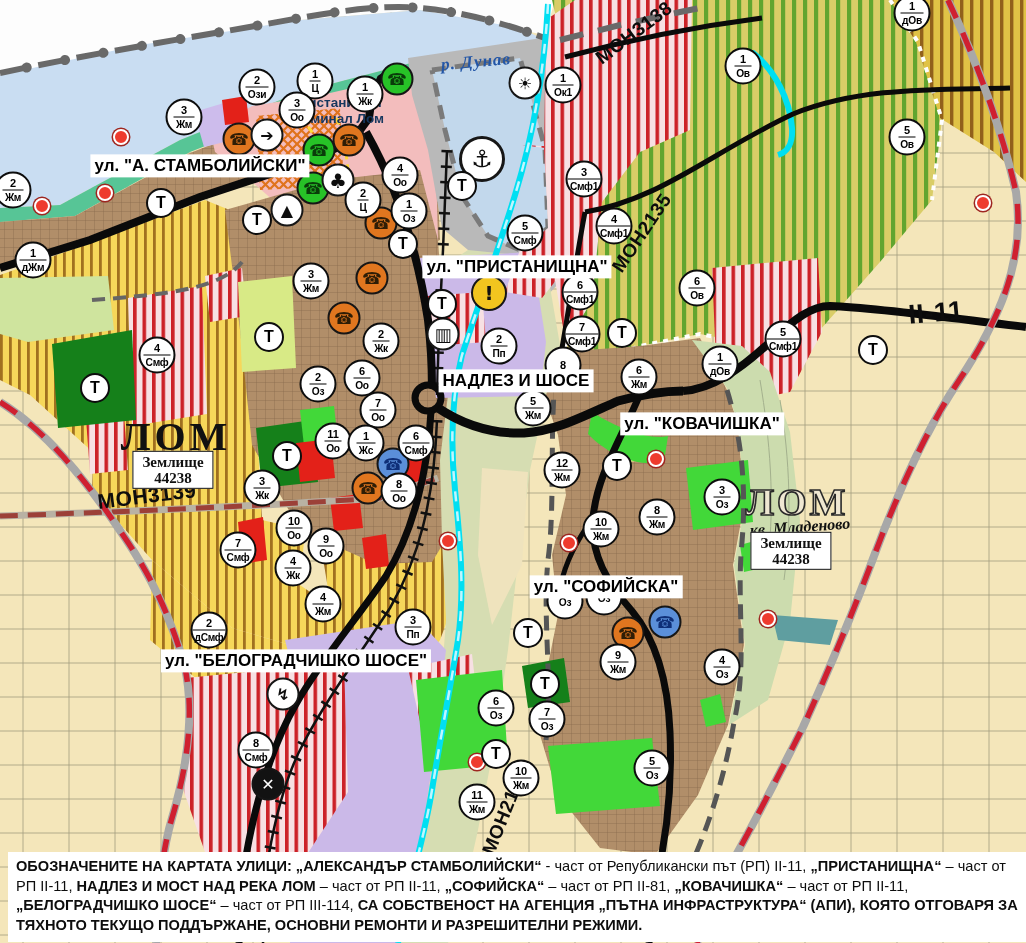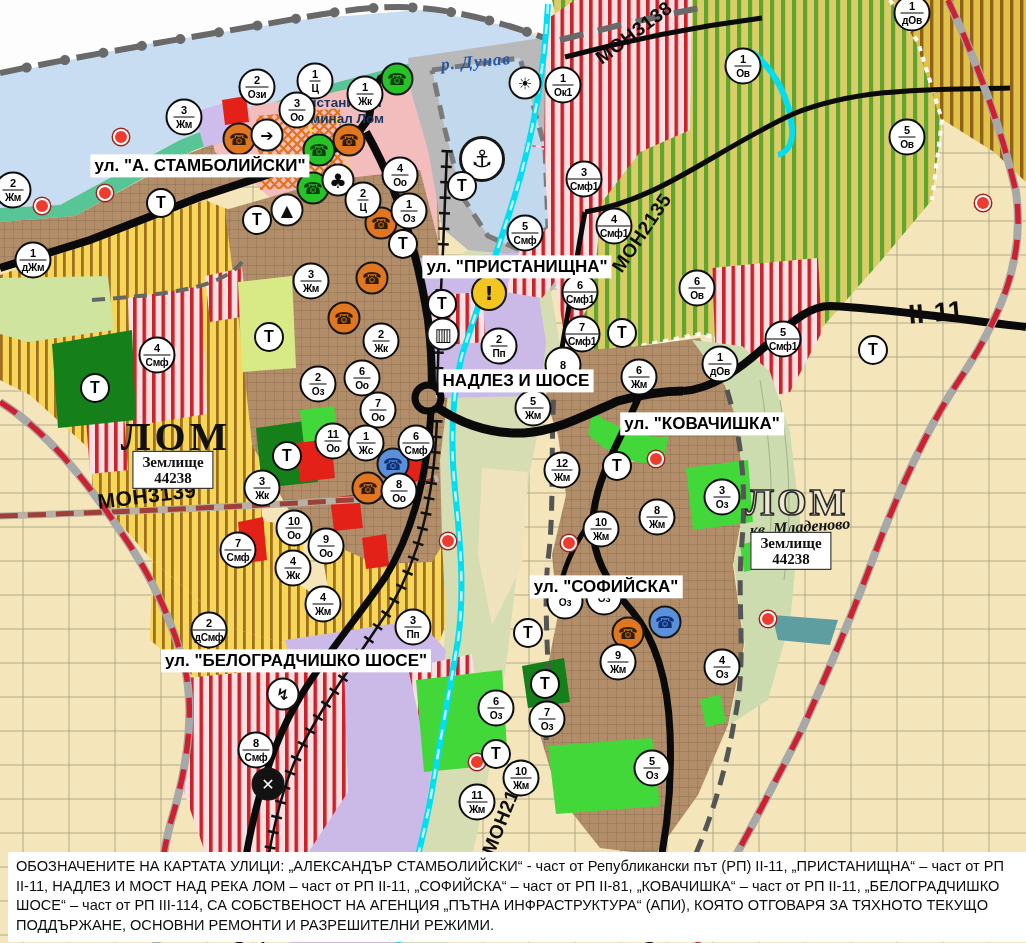--- a/index.html
+++ b/index.html
@@ -56,21 +56,21 @@
     -webkit-text-stroke:1.6px #2a2a2a;}
   .area-label.kvartal{color:#111;font:bold italic 16px "Liberation Serif",serif;}
 
   .zbox{position:absolute;transform:translate(-50%,-50%);background:#fff;border:1.7px solid #111;
     font:bold 15px "Liberation Serif",serif;color:#111;text-align:center;line-height:1.08;
     padding:2px 9px;z-index:25;white-space:nowrap;}
 
   
   #legend-note{position:absolute;left:8px;top:852px;width:1002px;background:#fff;color:#0d0d0d;
     padding:5px 8px 7px;font-size:14.6px;line-height:1.34;z-index:40;}
-  #legend-note b{font-weight:400;margin-top:21px;}
+  #legend-note b{font-weight:700;margin-top:21px;}
 </style>
 </head>
 <body>
 
 <div id="map-root">
 
   <svg id="zones" width="1026" height="943" viewBox="0 0 1026 943">
     <defs>
       <pattern id="parcel" width="46" height="34" patternUnits="userSpaceOnUse">
         <rect width="46" height="34" fill="#f4e6ba"></rect>

